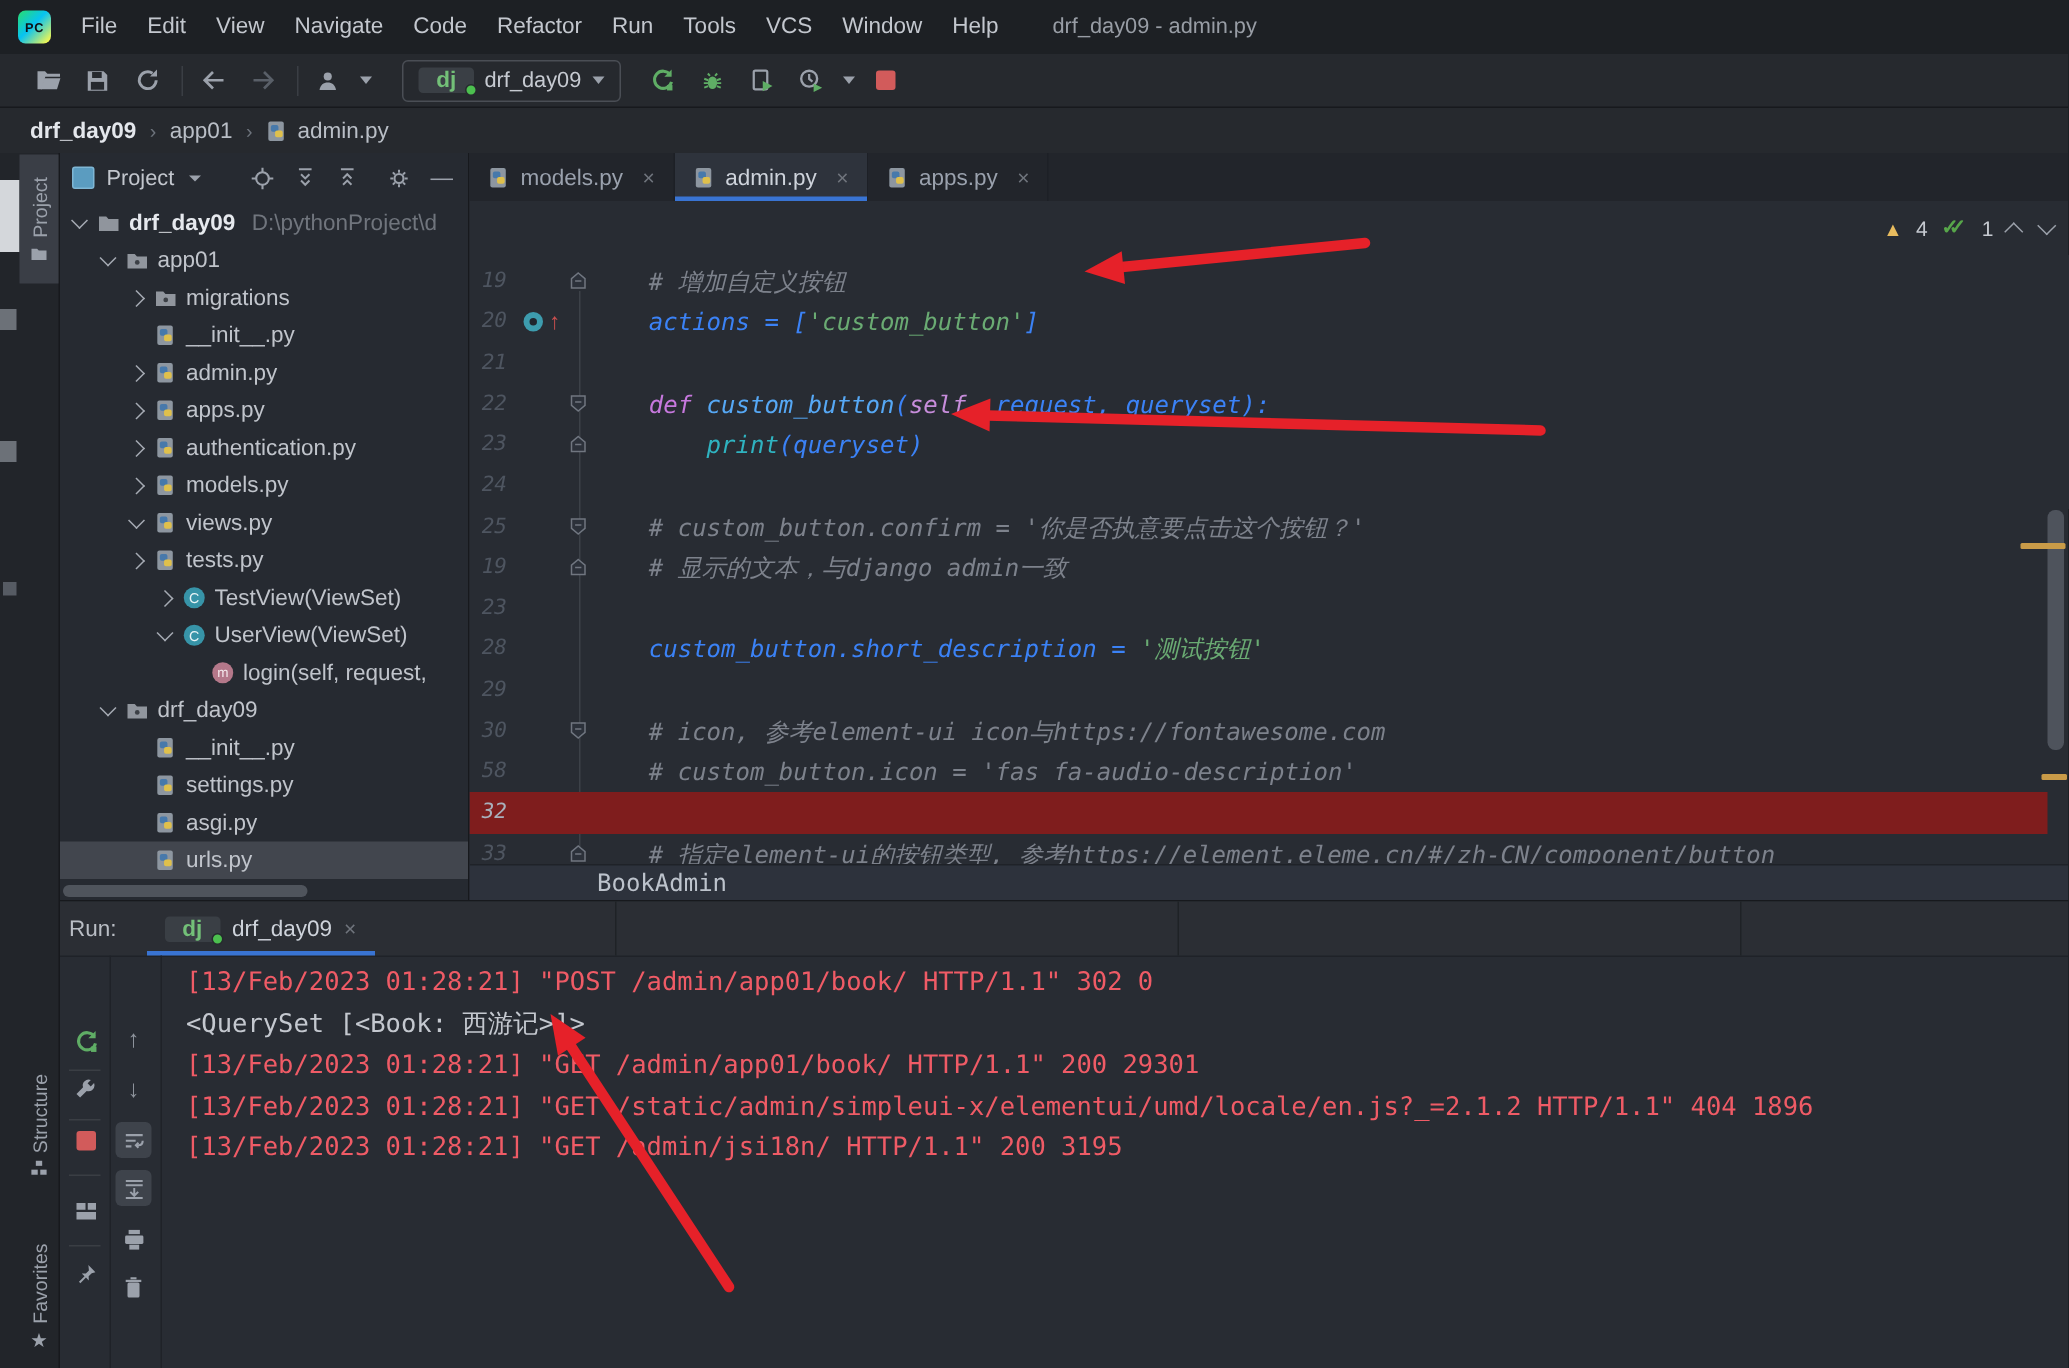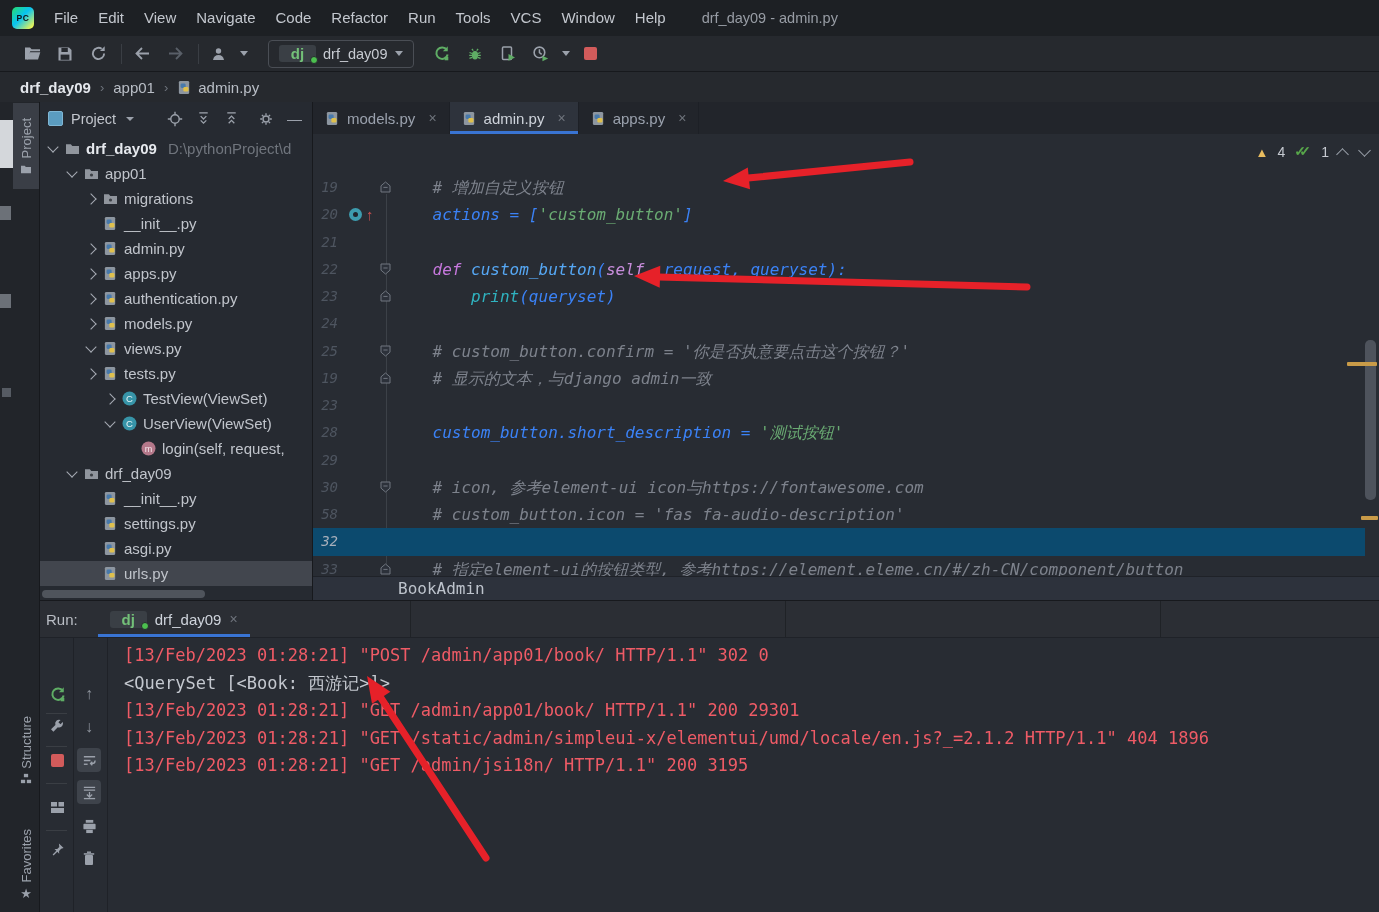--- a/index.html
+++ b/index.html
@@ -78,21 +78,21 @@
   .ind-num{color:#c6cad1;font-size:14px;}
   .dblcheck{position:relative;width:18px;height:14px;}
   .dblcheck span{position:absolute;color:#57a64a;font-size:14px;font-weight:bold;top:-2px;}
   .dblcheck span:nth-child(2){left:5px;}
   .mini-chev{width:8px;height:8px;border-right:1.7px solid #9ba1ab;border-bottom:1.7px solid #9ba1ab;}
   .mini-chev.up{transform:rotate(-135deg);margin-top:4px;}
   .mini-chev.dn{transform:rotate(45deg);}
   .code{position:absolute;left:0;top:36px;right:0;height:438px;}
   .foldline{position:absolute;left:73px;top:56px;width:1px;height:376px;background:#3c4148;}
   .cl{position:absolute;left:0;right:14px;height:27.25px;font-style:italic;}
-  .cl.cur{background:#0c4a6e;}
+  .cl.cur{background:#7f1d1d;}
   .cl .ln{position:absolute;left:0;width:25px;text-align:right;color:#4e5560;
           font-family:"DejaVu Sans Mono",monospace;font-size:14px;line-height:27.25px;}
   .cl.cur .ln{color:#a9b0bb;}
   .cl .txt{position:absolute;left:81px;white-space:pre;font-family:"DejaVu Sans Mono",monospace;
            font-size:16px;line-height:27.25px;}
   .cl .fold{position:absolute;left:67px;top:7px;}
   .bm{position:absolute;left:36px;top:7px;width:13px;height:13px;border-radius:50%;background:#3d9cae;}
   .bm:after{content:"";position:absolute;left:4px;top:4px;width:5px;height:5px;border-radius:50%;background:#20262e;}
   .bm-arrow{position:absolute;left:53px;top:0;color:#c94f4f;font-size:15px;font-weight:bold;line-height:27.25px;}
   .tk-d{color:#3b82f6}.tk-k{color:#c678dd}.tk-f{color:#56a8f5}.tk-s{color:#6aab73}

